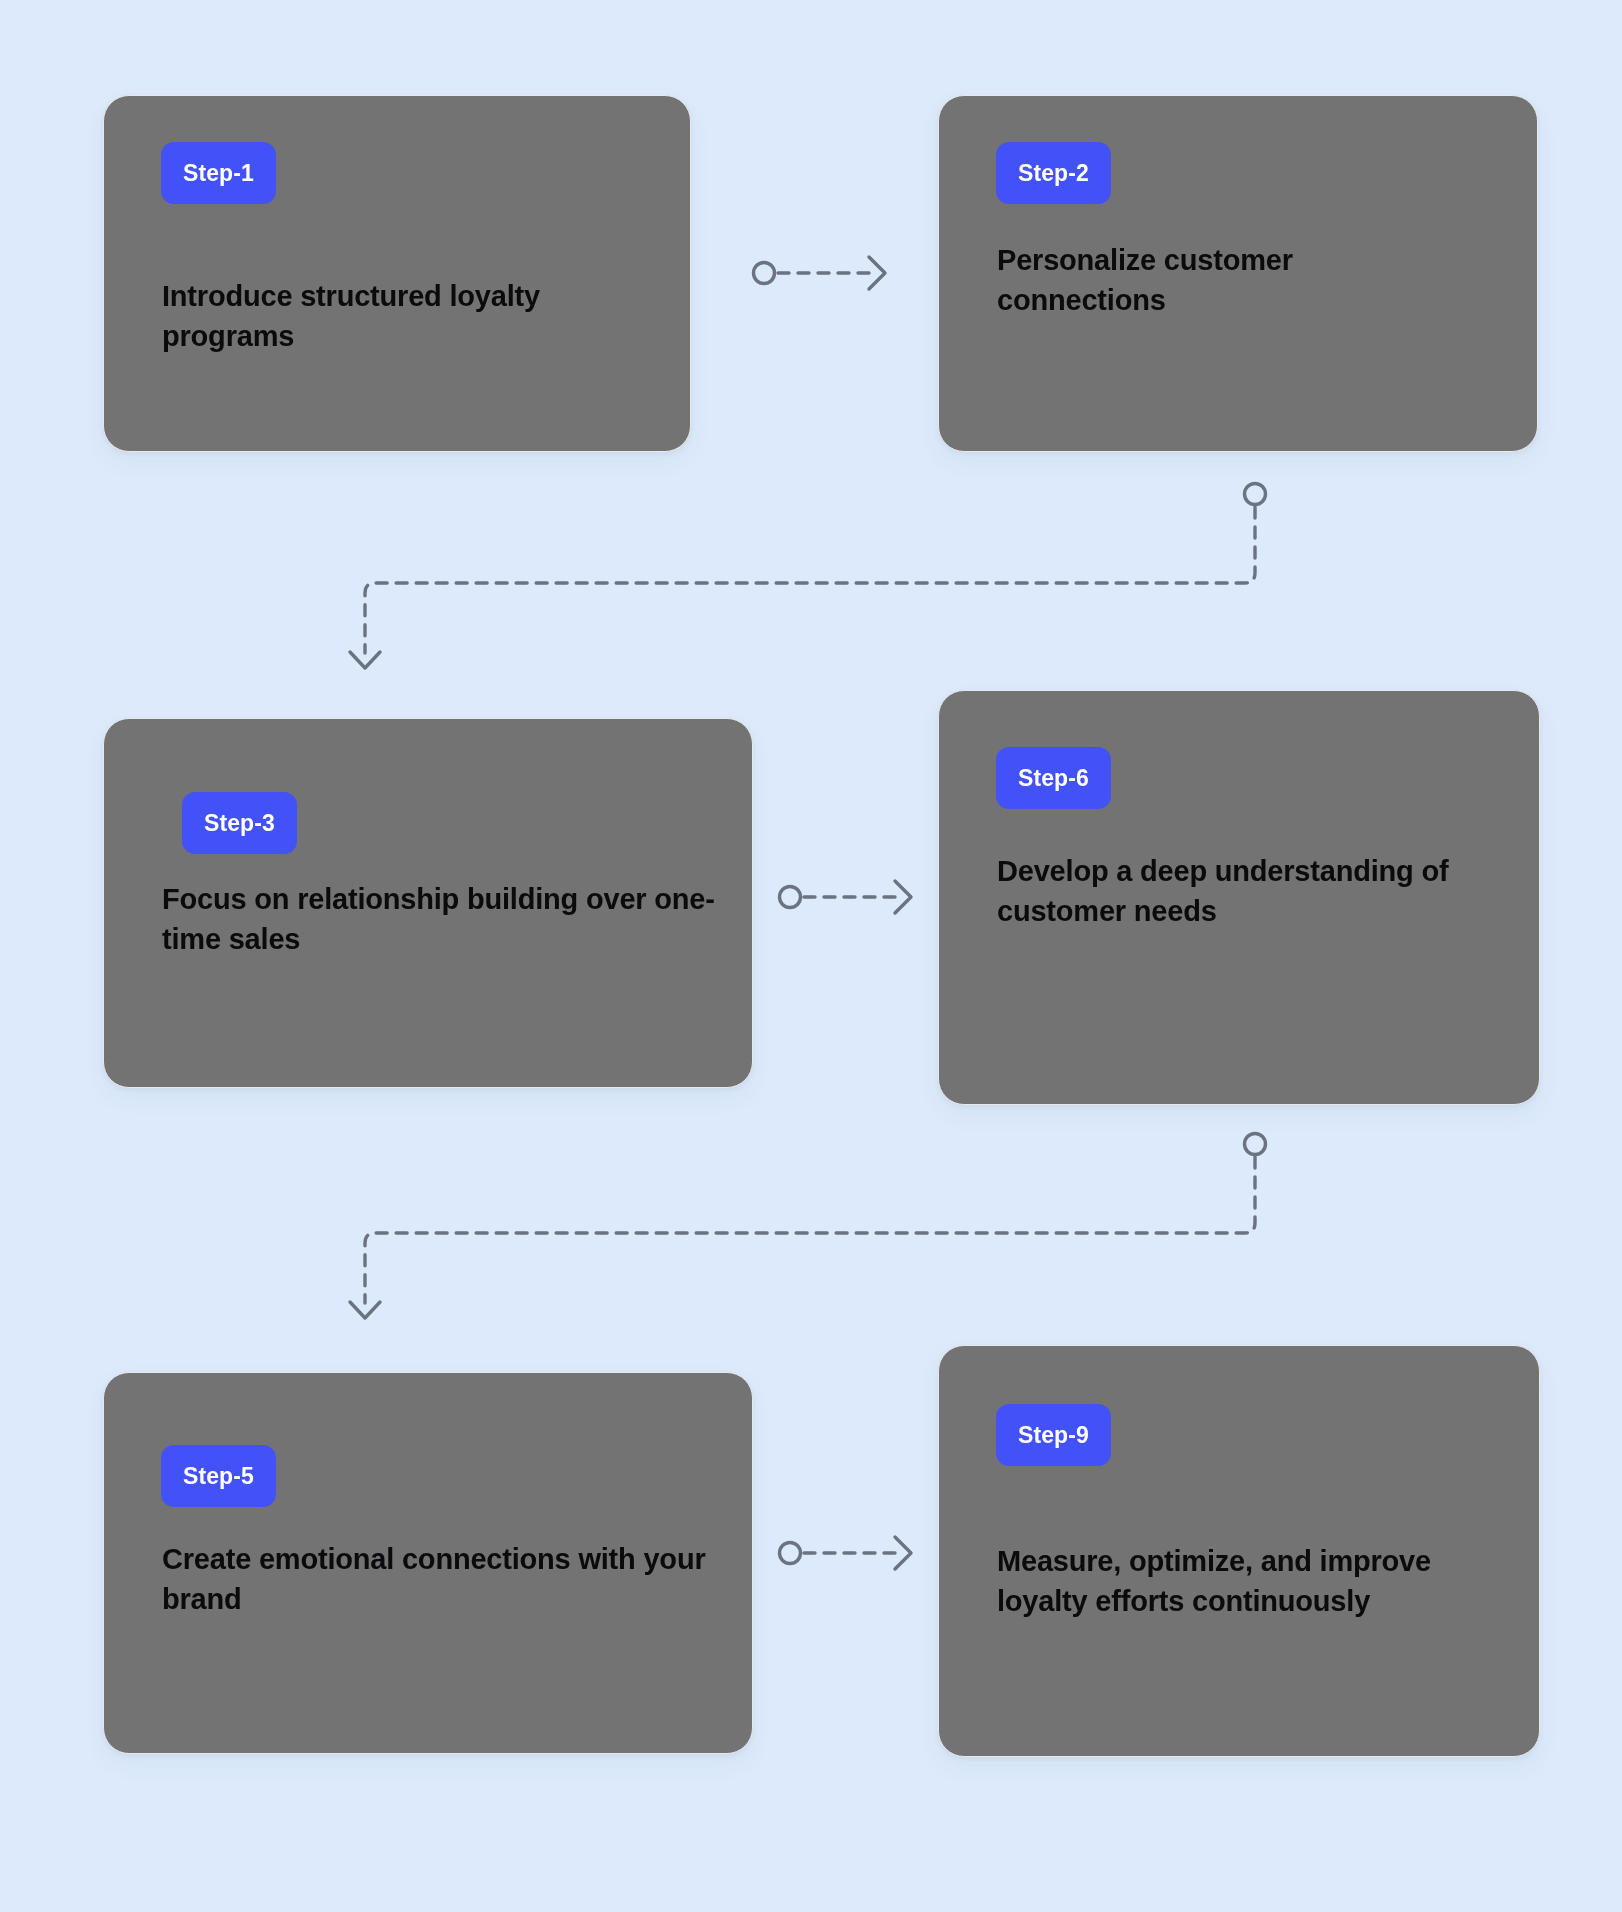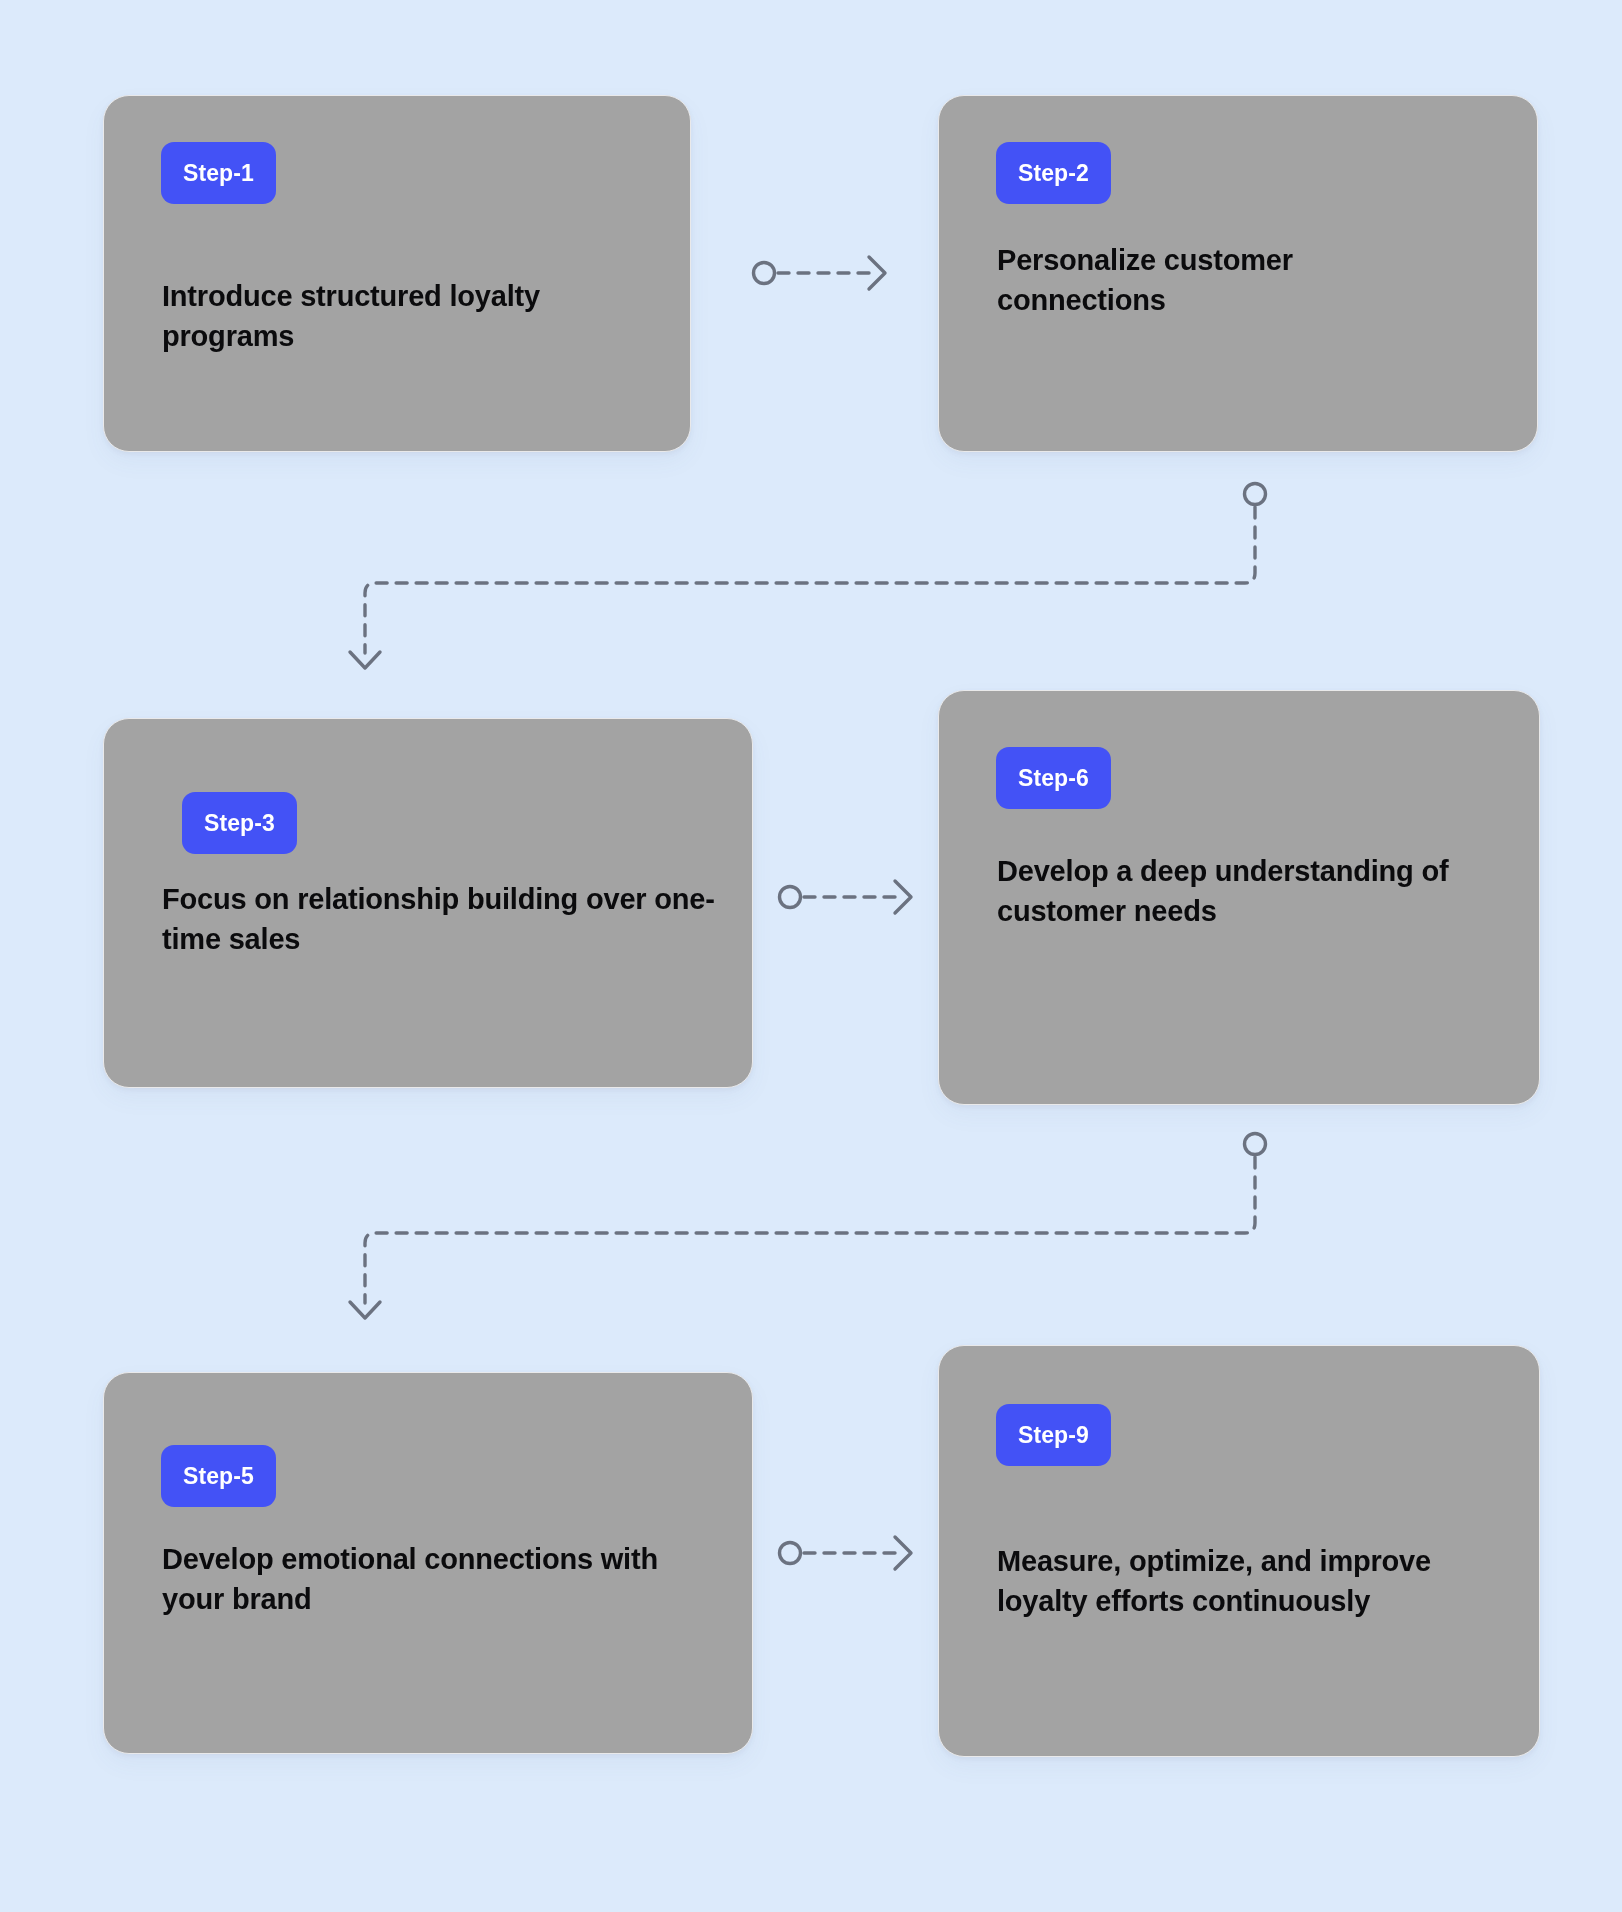--- a/index.html
+++ b/index.html
@@ -17,21 +17,21 @@
 
   #stage {
     position: relative;
     width: 1622px;
     height: 1912px;
   }
 
   
   .card {
     position: absolute;
-    background: #a3a3a3;
+    background: #737373;
     border: 1px solid #e9e9ea;
     border-radius: 26px;
     box-shadow: 0 2px 5px rgba(80, 90, 120, 0.07),
                 0 10px 24px rgba(70, 90, 130, 0.05);
     box-sizing: border-box;
     padding: 0;
   }
 
   .badge {
     position: absolute;
@@ -151,21 +151,21 @@
   <div class="connector" id="connector-4-5">
     <svg width="940" height="200" viewBox="0 0 940 200">
       <circle cx="915" cy="14" r="10.5" fill="none" stroke="#6b7280" stroke-width="3.4"></circle>
       <path d="M915,27 L915,93 Q915,103 905,103 L35,103 Q25,103 25,113 L25,173" fill="none" stroke="#6b7280" stroke-width="3.4" stroke-dasharray="11 9" stroke-linecap="round" stroke-linejoin="round"></path>
       <polyline points="10,172 25,188 40,172" fill="none" stroke="#6b7280" stroke-width="3.4" stroke-linecap="round" stroke-linejoin="round"></polyline>
     </svg>
   </div>
 
   <div class="card" id="card-step-5">
     <span class="badge">Step-5</span>
-    <div class="card-title">Develop emotional connections with your brand</div>
+    <div class="card-title">Create emotional connections with your brand</div>
   </div>
 
   <div class="card" id="card-step-6">
     <span class="badge">Step-9</span>
     <div class="card-title">Measure, optimize, and improve loyalty efforts continuously</div>
   </div>
 
   <div class="connector" id="connector-5-6">
     <svg width="180" height="50" viewBox="0 0 180 50">
       <circle cx="12" cy="25" r="10.5" fill="none" stroke="#6b7280" stroke-width="3.4"></circle>

